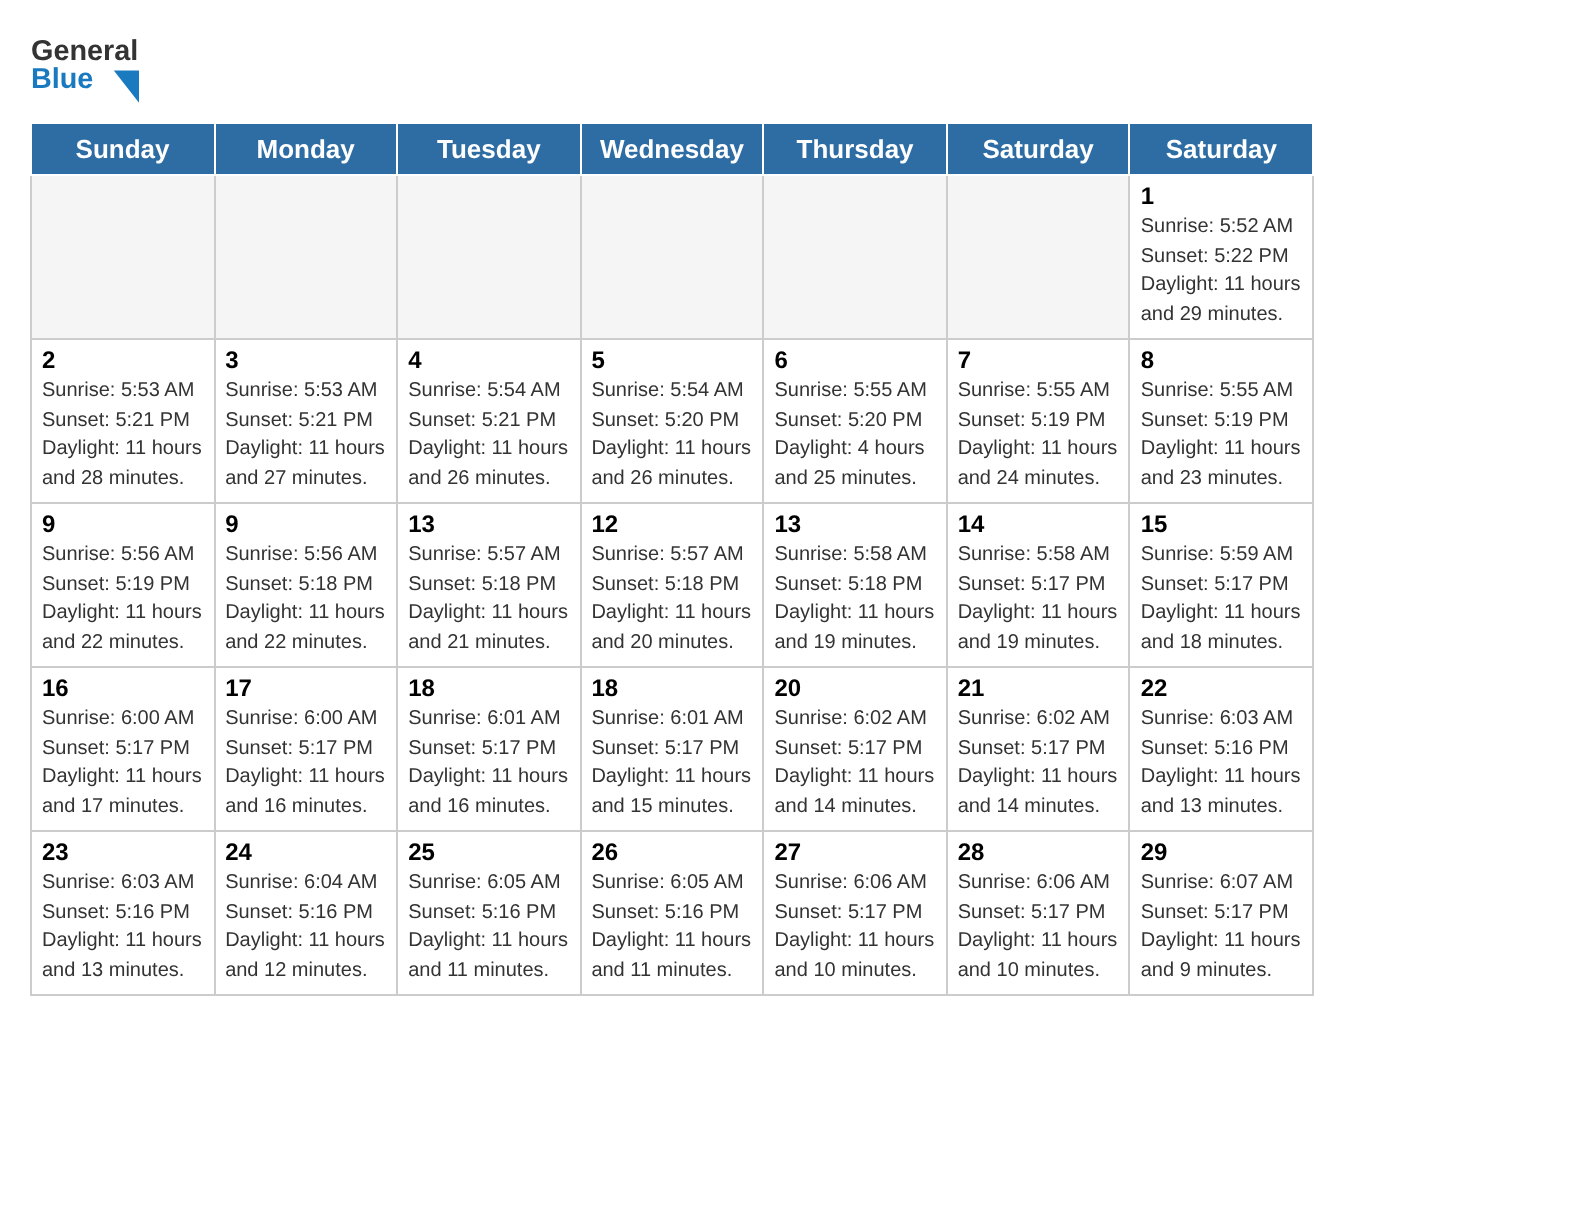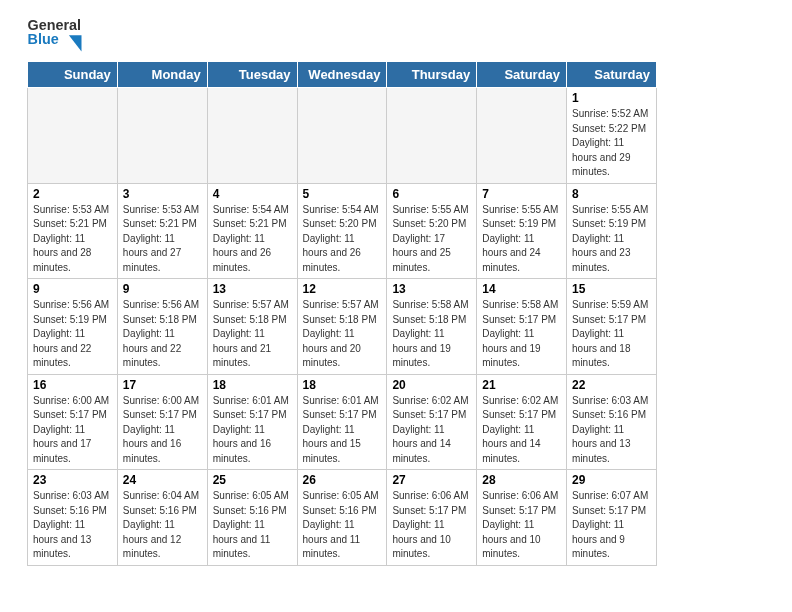--- a/index.html
+++ b/index.html
@@ -5,21 +5,21 @@
     * { box-sizing: border-box; margin: 0; padding: 0; }
     body {
       font-family: Arial, sans-serif;
       background: #fff;
       width: 792px;
       min-height: 612px;
       overflow: hidden;
     }
     .page {
       width: 672px;
-      padding: 10px 15px 10px 27px;
+      padding: 10px 15px 10px 15px;
     }
     .header {
       display: flex;
       justify-content: space-between;
       align-items: flex-start;
       margin-bottom: 6px;
     }
     .title-block {
       text-align: right;
     }
@@ -38,21 +38,21 @@
       width: 100%;
       border-collapse: collapse;
       font-size: 10.5px;
     }
     .calendar thead tr th {
       background: #2e6da4;
       color: #fff;
       font-weight: bold;
       font-size: 13px;
       padding: 5px 6px;
-      text-align: right;
+      text-align: center;
       border: 1px solid #fff;
     }
     .calendar tbody tr td {
       border: 1px solid #ccc;
       vertical-align: top;
       padding: 3px 5px;
       min-height: 80px;
       width: calc(100% / 7);
     }
     .day-number {
@@ -160,21 +160,21 @@
               <div>Sunrise: 5:54 AM</div>
               <div>Sunset: 5:20 PM</div>
               <div>Daylight: 11 hours and 26 minutes.</div>
             </div>
           </td>
           <td>
             <div class="day-number">6</div>
             <div class="day-info">
               <div>Sunrise: 5:55 AM</div>
               <div>Sunset: 5:20 PM</div>
-              <div>Daylight: 17 hours and 25 minutes.</div>
+              <div>Daylight: 4 hours and 25 minutes.</div>
             </div>
           </td>
           <td>
             <div class="day-number">7</div>
             <div class="day-info">
               <div>Sunrise: 5:55 AM</div>
               <div>Sunset: 5:19 PM</div>
               <div>Daylight: 11 hours and 24 minutes.</div>
             </div>
           </td>

